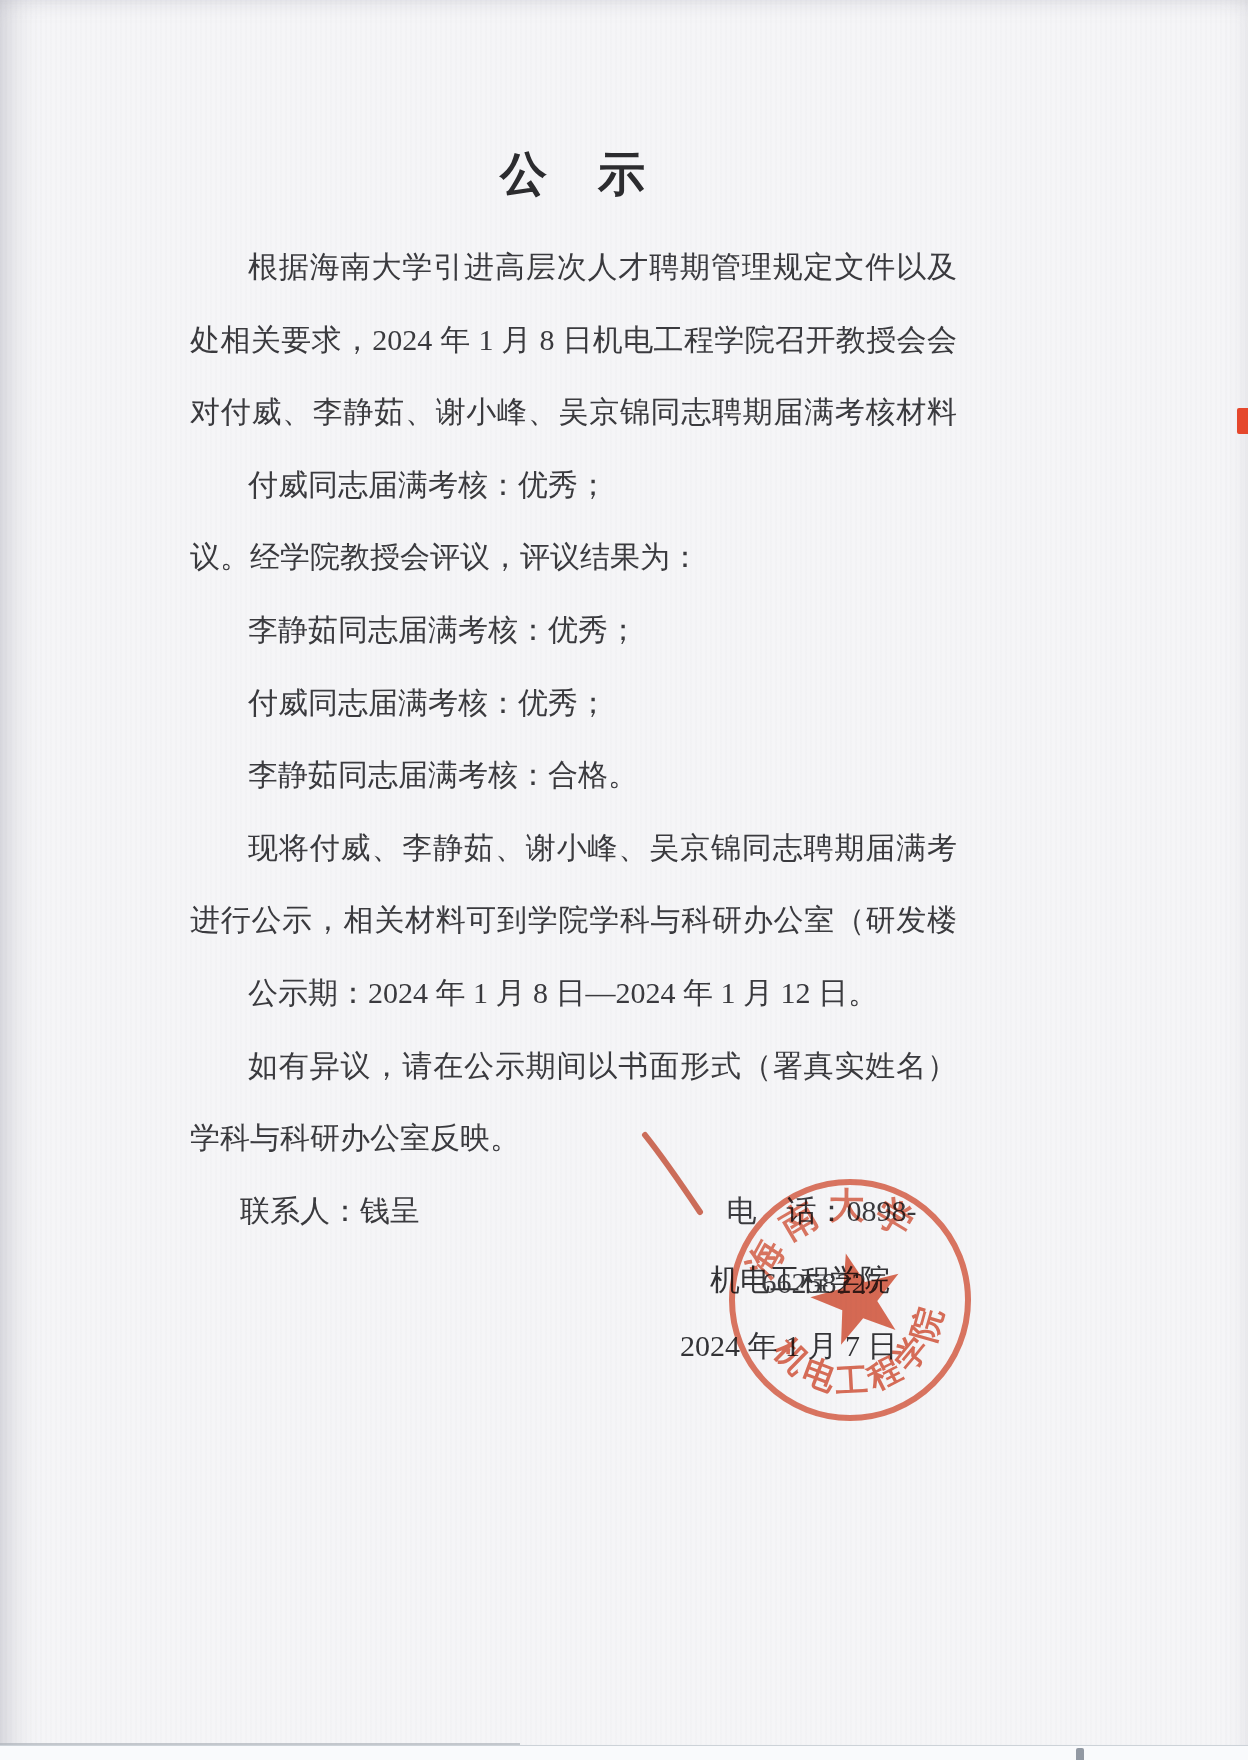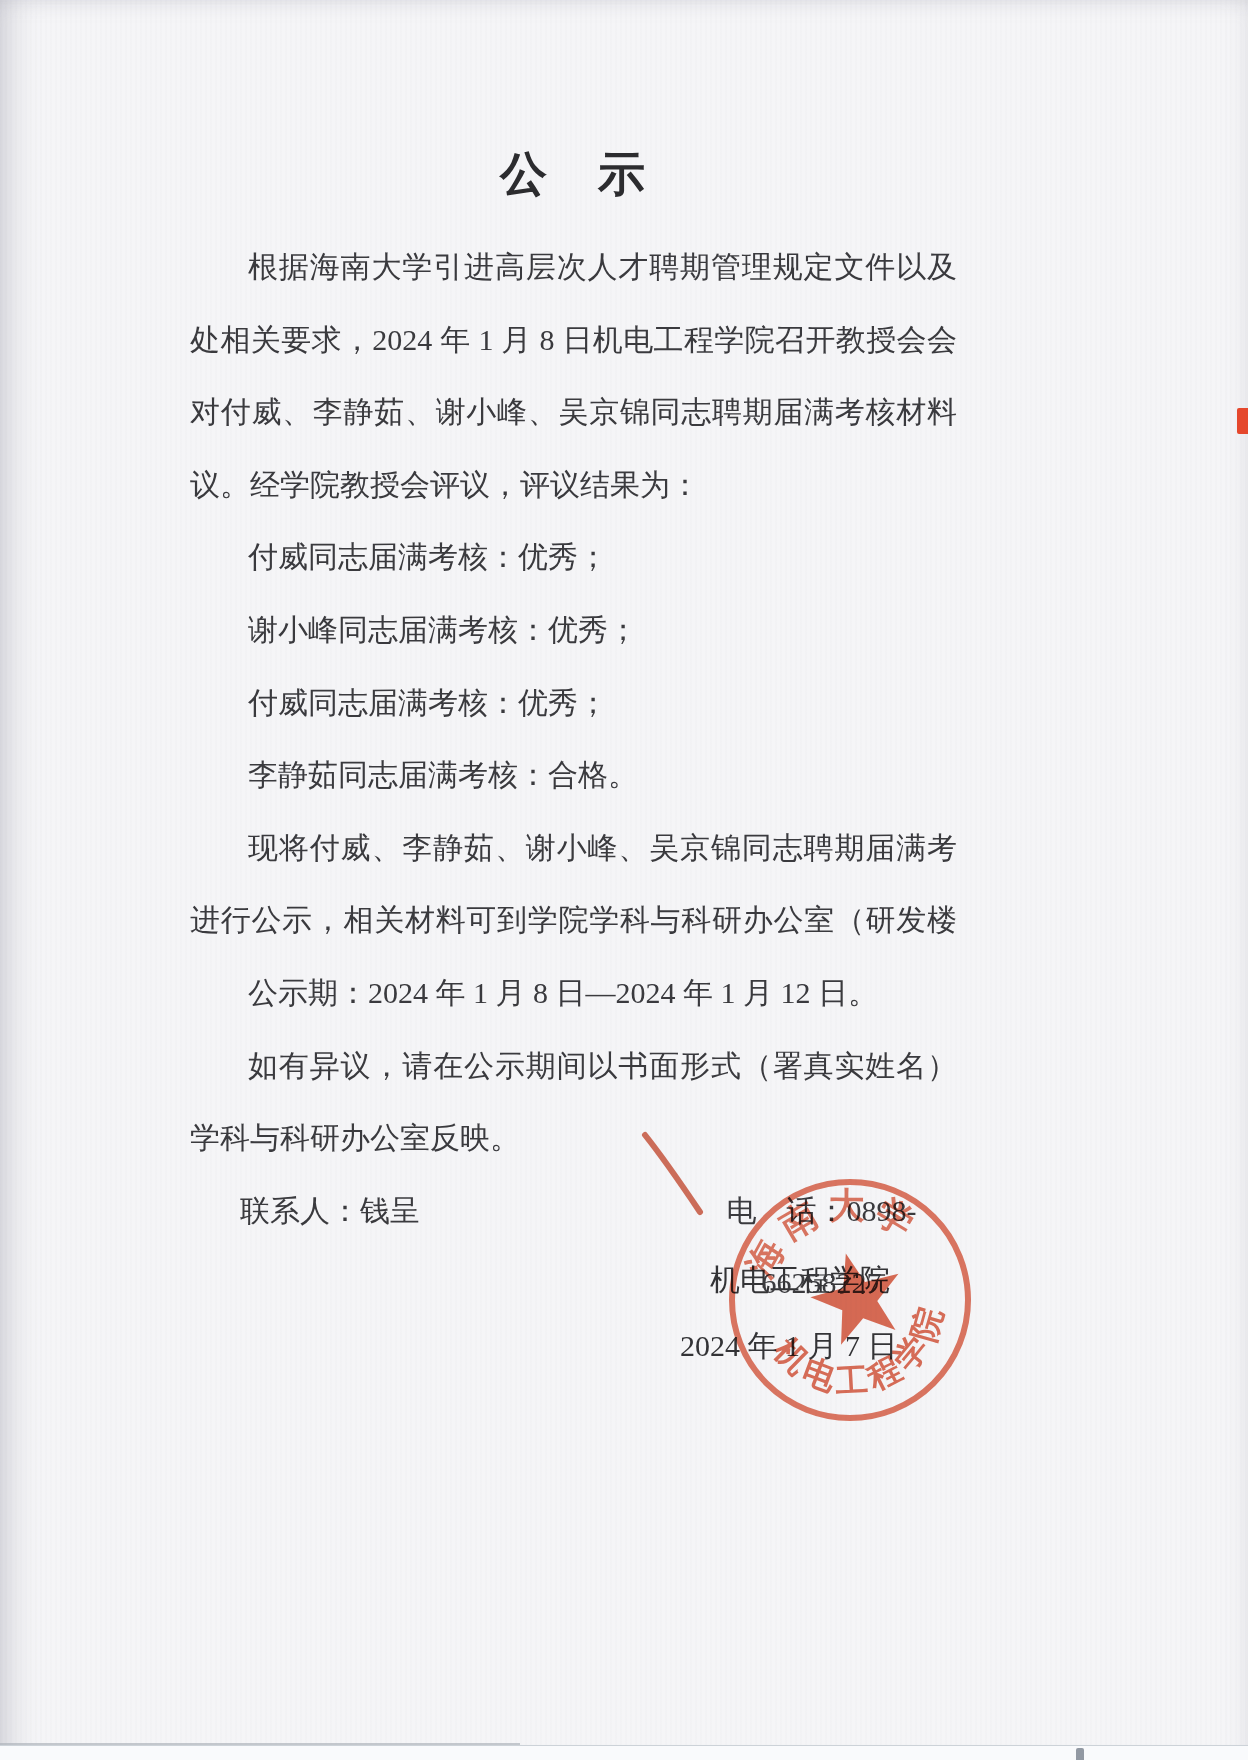--- a/index.html
+++ b/index.html
@@ -62,23 +62,23 @@
 
 <div class="page">
 
   <div class="content">
     <div class="doc-title">公　示</div>
 
     <div class="lines" id="body-lines">
         <div class="line indent fill">根据海南大学引进高层次人才聘期管理规定文件以及人事</div>
         <div class="line fill">处相关要求，2024 年 1 月 8 日机电工程学院召开教授会会议，</div>
         <div class="line fill">对付威、李静茹、谢小峰、吴京锦同志聘期届满考核材料进行评</div>
+        <div class="line indent">付威同志届满考核：优秀；</div>
         <div class="line">议。经学院教授会评议，评议结果为：</div>
-        <div class="line indent">付威同志届满考核：优秀；</div>
-        <div class="line indent">谢小峰同志届满考核：优秀；</div>
+        <div class="line indent">李静茹同志届满考核：优秀；</div>
         <div class="line indent">付威同志届满考核：优秀；</div>
         <div class="line indent">李静茹同志届满考核：合格。</div>
         <div class="line indent fill">现将付威、李静茹、谢小峰、吴京锦同志聘期届满考核结果</div>
         <div class="line fill">进行公示，相关材料可到学院学科与科研办公室（研发楼 411）</div>
         <div class="line indent">公示期：2024 年 1 月 8 日—2024 年 1 月 12 日。</div>
         <div class="line indent fill">如有异议，请在公示期间以书面形式（署真实姓名）向学院</div>
         <div class="line">学科与科研办公室反映。</div>
       </div>
 
     <div class="contact">

